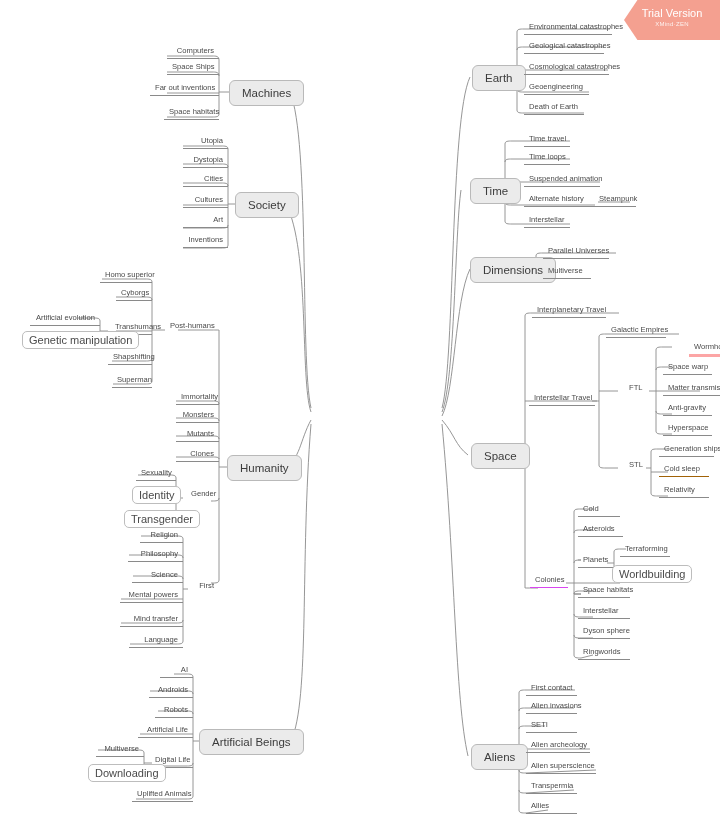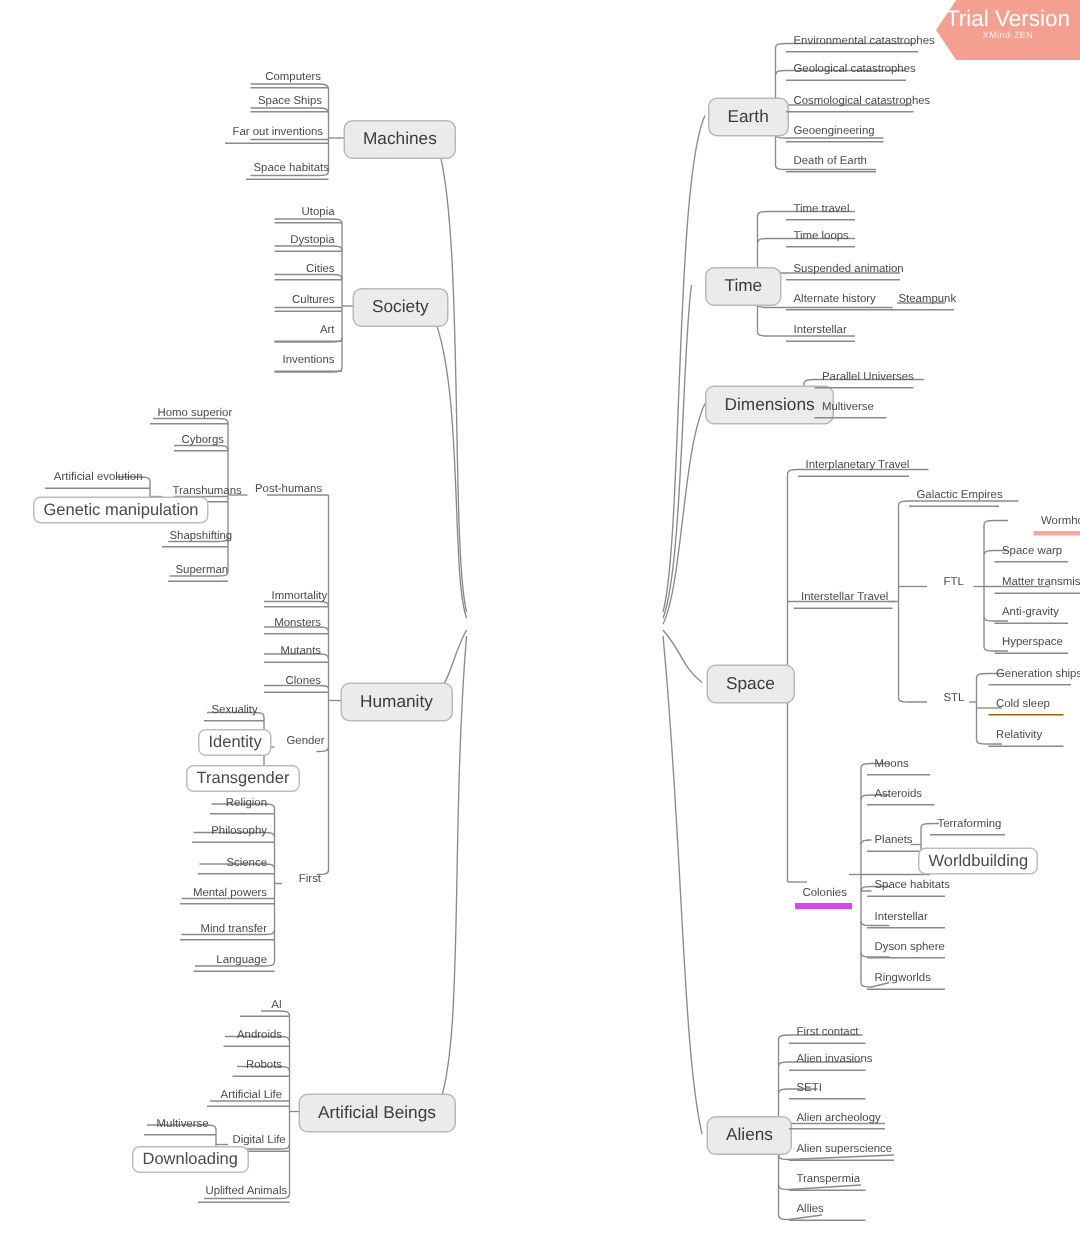--- a/index.html
+++ b/index.html
@@ -39,21 +39,21 @@
   .sub.right{text-align:left;}
   .sub.left{text-align:right;}
 
   
   #trial{
     position:absolute;right:0;top:0;width:96px;height:40px;
     background:#f4a090;color:#ffffff;
     clip-path:polygon(14% 0, 100% 0, 100% 100%, 14% 100%, 0 50%);
     text-align:center;padding-top:7px;box-sizing:border-box;
   }
-  #trial .t1{font-size:15px;line-height:12px;}
+  #trial .t1{font-size:11px;line-height:12px;}
   #trial .t2{font-size:6px;line-height:10px;opacity:.85;letter-spacing:.3px;}
 </style>
 </head>
 <body>
 
 <div id="canvas">
 
   <svg class="links" viewBox="0 0 720 838" xmlns="http://www.w3.org/2000/svg">
     <g fill="none" stroke="#8a8a8a" stroke-width="0.9">
 
@@ -268,35 +268,35 @@
   <div class="node sub right" style="left:524px;top:215px;width:46px;border-bottom:1px solid #8a8a8a;">Interstellar</div>
   <div class="node sub right" style="left:594px;top:194px;width:42px;border-bottom:1px solid #8a8a8a;">Steampunk</div>
 
   <div class="node branch" style="left:470px;top:257px;">Dimensions</div>
   <div class="node sub right" style="left:543px;top:246px;width:66px;border-bottom:1px solid #8a8a8a;">Parallel Universes</div>
   <div class="node sub right" style="left:543px;top:266px;width:48px;border-bottom:1px solid #8a8a8a;">Multiverse</div>
 
   <div class="node branch" style="left:471px;top:443px;">Space</div>
   <div class="node sub right" style="left:532px;top:305px;width:74px;border-bottom:1px solid #8a8a8a;">Interplanetary Travel</div>
   <div class="node sub right" style="left:529px;top:393px;width:66px;border-bottom:1px solid #8a8a8a;">Interstellar Travel</div>
-  <div class="node sub right" style="left:530px;top:575px;width:38px;border-bottom:4px solid #d946ef;margin-top:15px;">Colonies</div>
+  <div class="node sub right" style="left:530px;top:575px;width:38px;border-bottom:1px solid #d946ef;">Colonies</div>
 
   <div class="node sub right" style="left:606px;top:325px;width:60px;border-bottom:1px solid #8a8a8a;">Galactic Empires</div>
   <div class="node sub right" style="left:624px;top:383px;width:25px;">FTL</div>
   <div class="node sub right" style="left:663px;top:342px;width:49px;border-bottom:3px solid #fca5a5;margin-left:26px;">Wormholes</div>
   <div class="node sub right" style="left:663px;top:362px;width:49px;border-bottom:1px solid #8a8a8a;">Space warp</div>
   <div class="node sub right" style="left:663px;top:383px;width:57px;border-bottom:1px solid #8a8a8a;">Matter transmission</div>
   <div class="node sub right" style="left:663px;top:403px;width:49px;border-bottom:1px solid #8a8a8a;">Anti-gravity</div>
   <div class="node sub right" style="left:663px;top:423px;width:49px;border-bottom:1px solid #8a8a8a;">Hyperspace</div>
   <div class="node sub right" style="left:624px;top:460px;width:25px;">STL</div>
   <div class="node sub right" style="left:659px;top:444px;width:55px;border-bottom:1px solid #8a8a8a;">Generation ships</div>
   <div class="node sub right" style="left:659px;top:464px;width:50px;border-bottom:1px solid #a16207;">Cold sleep</div>
   <div class="node sub right" style="left:659px;top:485px;width:50px;border-bottom:1px solid #8a8a8a;">Relativity</div>
 
-  <div class="node sub right" style="left:578px;top:504px;width:42px;border-bottom:1px solid #8a8a8a;">Moons</div>
+  <div class="node sub right" style="left:578px;top:504px;width:42px;border-bottom:1px solid #8a8a8a;">Cold</div>
   <div class="node sub right" style="left:578px;top:524px;width:45px;border-bottom:1px solid #8a8a8a;">Asteroids</div>
   <div class="node sub right" style="left:578px;top:555px;width:40px;border-bottom:1px solid #8a8a8a;">Planets</div>
   <div class="node sub right" style="left:578px;top:585px;width:52px;border-bottom:1px solid #8a8a8a;">Space habitats</div>
   <div class="node sub right" style="left:578px;top:606px;width:52px;border-bottom:1px solid #8a8a8a;">Interstellar</div>
   <div class="node sub right" style="left:578px;top:626px;width:52px;border-bottom:1px solid #8a8a8a;">Dyson sphere</div>
   <div class="node sub right" style="left:578px;top:647px;width:52px;border-bottom:1px solid #8a8a8a;">Ringworlds</div>
   <div class="node sub right" style="left:620px;top:544px;width:50px;border-bottom:1px solid #8a8a8a;">Terraforming</div>
   <div class="node boxed" style="left:612px;top:565px;">Worldbuilding</div>
 
   <div class="node branch" style="left:471px;top:744px;">Aliens</div>

